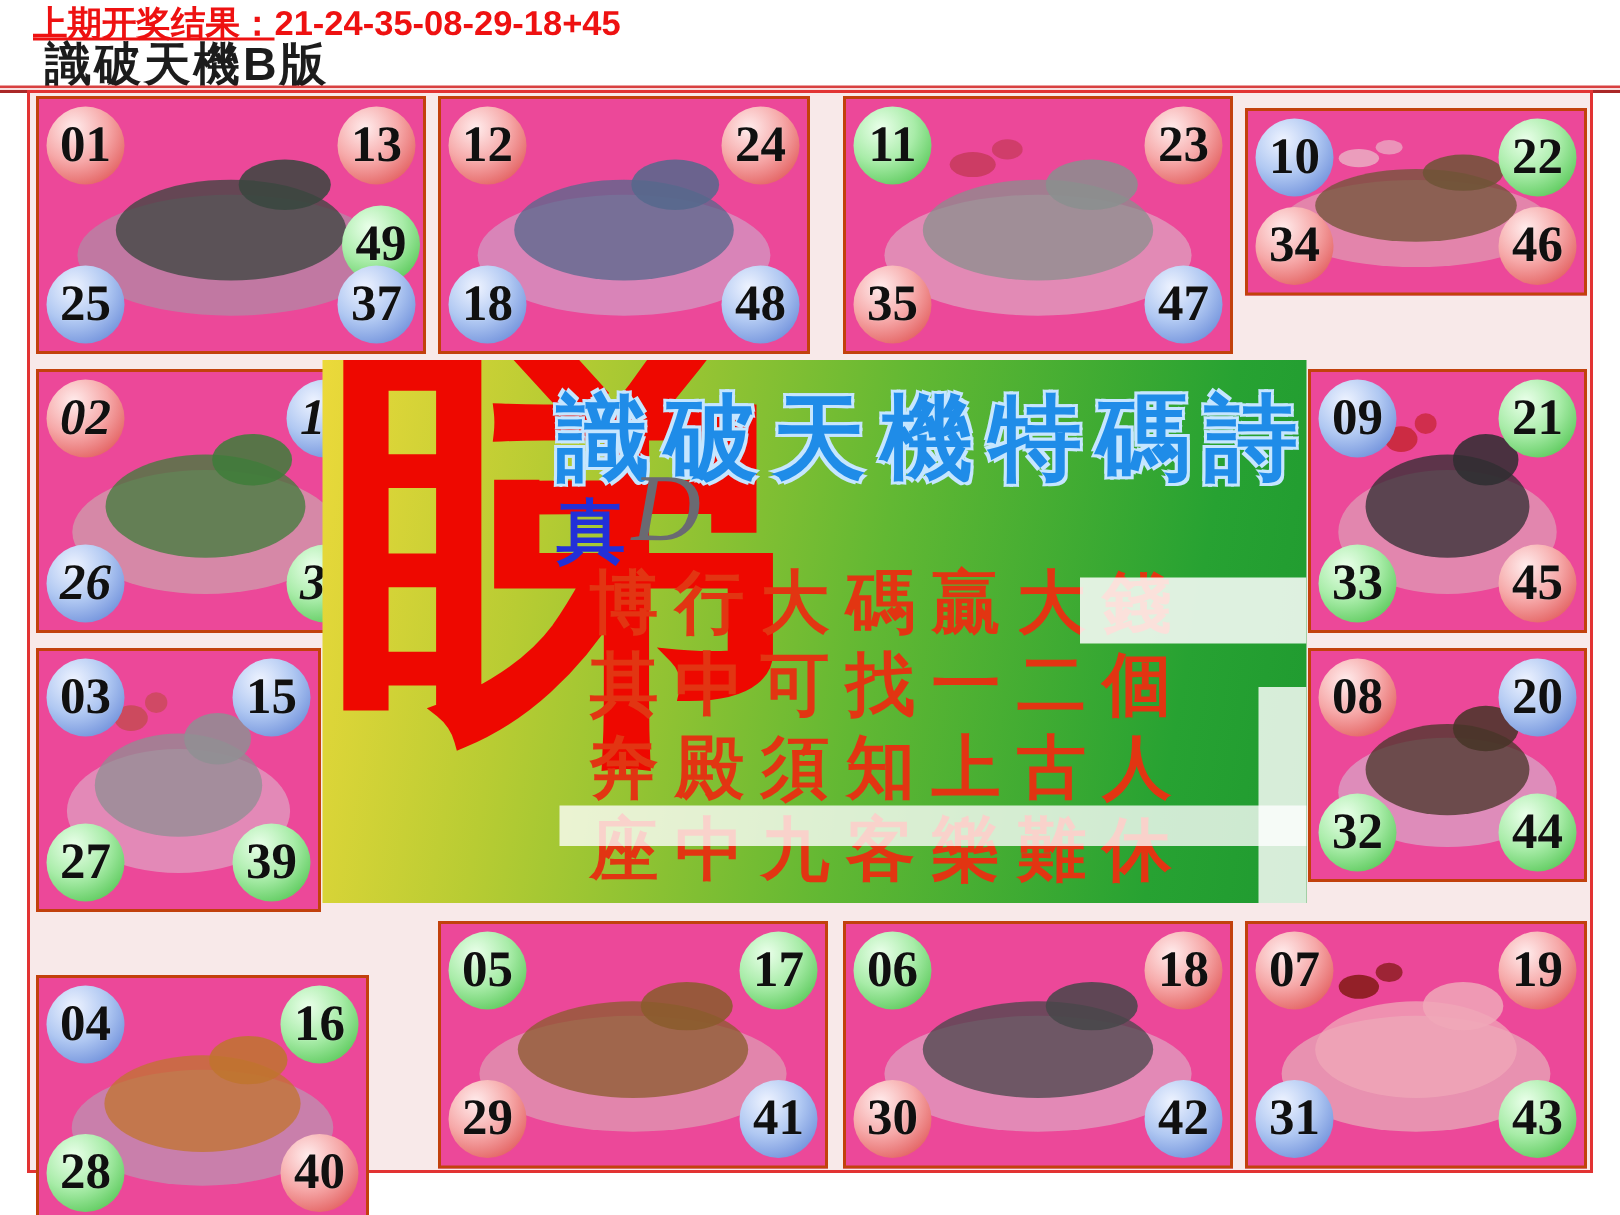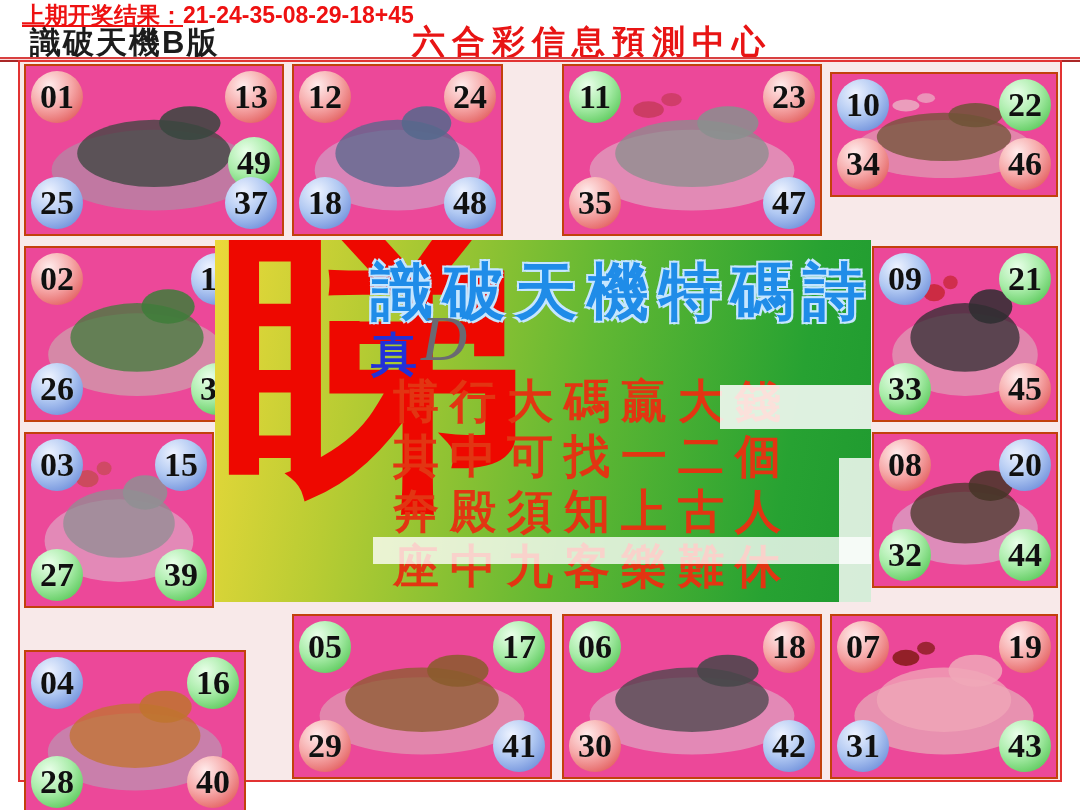--- a/index.html
+++ b/index.html
@@ -55,39 +55,38 @@
 </style>
 </head>
 <body>
 
 <div id="page">
 
   <div class="result-line">
     <span class="result-label">上期开奖结果：</span><span>21-24-35-08-29-18+45</span>
   </div>
   <div class="edition-title">識破天機B版</div>
-  <div class="center-title">六合彩信息預測中心</div>
   <div class="top-rule"></div>
 
   <div class="grid-backdrop"></div>
 
   <div id="cells">
       <div class="cell" style="left: 24px; top: 64px; width: 260px; height: 172px;">
         <svg class="art" viewBox="0 0 100 100" preserveAspectRatio="none">
           <ellipse cx="50" cy="62" rx="40" ry="24" fill="#8fb3ac" opacity="0.45"></ellipse>
           <ellipse cx="50" cy="52" rx="30" ry="20" fill="#38463e" opacity="0.75"></ellipse>
           <ellipse cx="64" cy="34" rx="12" ry="10" fill="#38463e" opacity="0.85"></ellipse>
         </svg>
         <div class="ball red tl">01</div>
         <div class="ball red tr">13</div>
         <div class="ball green mr">49</div>
         <div class="ball blue bl">25</div>
         <div class="ball blue br">37</div>
       </div>
-      <div class="cell" style="left: 292px; top: 64px; width: 211px; height: 172px;">
+      <div class="cell" style="left: 292px; top: 64px; width: 248px; height: 172px;">
         <svg class="art" viewBox="0 0 100 100" preserveAspectRatio="none">
           <ellipse cx="50" cy="62" rx="40" ry="24" fill="#c3cede" opacity="0.45"></ellipse>
           <ellipse cx="50" cy="52" rx="30" ry="20" fill="#55688c" opacity="0.75"></ellipse>
           <ellipse cx="64" cy="34" rx="12" ry="10" fill="#55688c" opacity="0.85"></ellipse>
         </svg>
         <div class="ball red tl">12</div>
         <div class="ball red tr">24</div>
         <div class="ball blue bl">18</div>
         <div class="ball blue br">48</div>
       </div>
@@ -110,21 +109,21 @@
           <ellipse cx="50" cy="52" rx="30" ry="20" fill="#6f5436" opacity="0.75"></ellipse>
           <ellipse cx="64" cy="34" rx="12" ry="10" fill="#6f5436" opacity="0.85"></ellipse>
           <ellipse cx="33" cy="26" rx="6" ry="5" fill="#eba6c0" opacity="0.9"></ellipse>
           <ellipse cx="42" cy="20" rx="4" ry="4" fill="#eba6c0" opacity="0.8"></ellipse>
         </svg>
         <div class="ball blue tl">10</div>
         <div class="ball green tr">22</div>
         <div class="ball red bl">34</div>
         <div class="ball red br">46</div>
       </div>
-      <div class="cell" style="left: 24px; top: 246px; width: 226px; height: 176px;">
+      <div class="cell" style="left: 24px; top: 246px; width: 226px; height: 176px; font-style: italic;">
         <svg class="art" viewBox="0 0 100 100" preserveAspectRatio="none">
           <ellipse cx="50" cy="62" rx="40" ry="24" fill="#bcd6b8" opacity="0.45"></ellipse>
           <ellipse cx="50" cy="52" rx="30" ry="20" fill="#3e7c3a" opacity="0.75"></ellipse>
           <ellipse cx="64" cy="34" rx="12" ry="10" fill="#3e7c3a" opacity="0.85"></ellipse>
         </svg>
         <div class="ball red tl">02</div>
         <div class="ball blue tr">14</div>
         <div class="ball blue bl">26</div>
         <div class="ball green br">38</div>
       </div>

